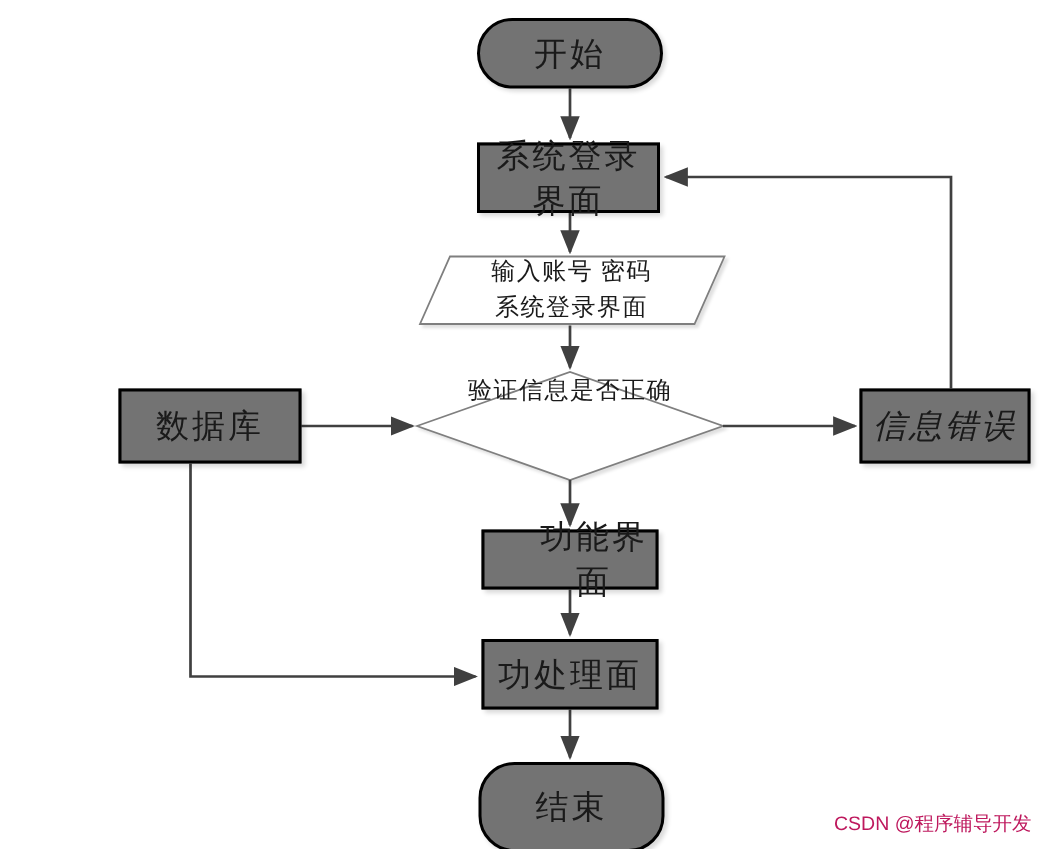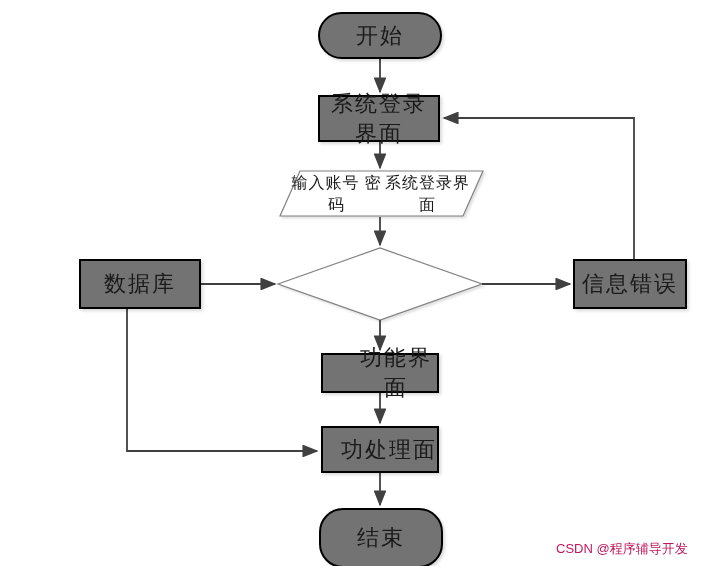--- a/index.html
+++ b/index.html
@@ -24,30 +24,30 @@
     justify-content: center;
     font-size: 22px;
     color: #1a1a1a;
     letter-spacing: 2px;
     text-align: center;
   }
   .terminal { border-radius: 24px; }
   .node-start   { left: 318px; top: 12px;  width: 124px; height: 47px; }
   .node-login   { left: 318px; top: 95px;  width: 122px; height: 47px; }
   .node-db      { left: 66px;  top: 259px; width: 122px; height: 50px; margin-left: 13px; }
-  .node-error   { left: 573px; top: 259px; width: 114px; height: 50px; }
+  .node-error   { left: 573px; top: 259px; width: 114px; height: 50px; font-style: italic; }
   .node-func    { left: 321px; top: 353px; width: 118px; height: 40px; padding-left: 32px; }
-  .node-proc    { left: 321px; top: 426px; width: 118px; height: 47px; justify-content: flex-end; }
+  .node-proc    { left: 321px; top: 426px; width: 118px; height: 47px; }
   .node-end     { left: 319px; top: 508px; width: 124px; height: 60px; }
   .overlay-text {
     position: absolute;
     display: flex;
-    flex-direction: row;
+    flex-direction: column;
     align-items: center;
-    justify-content: flex-start;
+    justify-content: space-between;
     font-size: 16px;
     color: #1a1a1a;
     letter-spacing: 1px;
     text-align: center;
     line-height: 1.35;
     pointer-events: none;
   }
   .text-input  { left: 290px; top: 171px; width: 182px; height: 46px; }
   .text-verify { left: 288px; top: 250px; width: 184px; height: 68px; }
   .watermark {
@@ -115,16 +115,19 @@
 
   <div class="node terminal node-end">
     <span>结束</span>
   </div>
 
   <div class="overlay-text text-input">
     <span>输入账号 密码</span>
     <span>系统登录界面</span>
   </div>
 
+  <div class="overlay-text text-verify">
+    <span>验证信息是否正确</span>
+  </div>
 
   <div class="watermark">CSDN @程序辅导开发</div>
 
 </div>
 
 </body></html>

